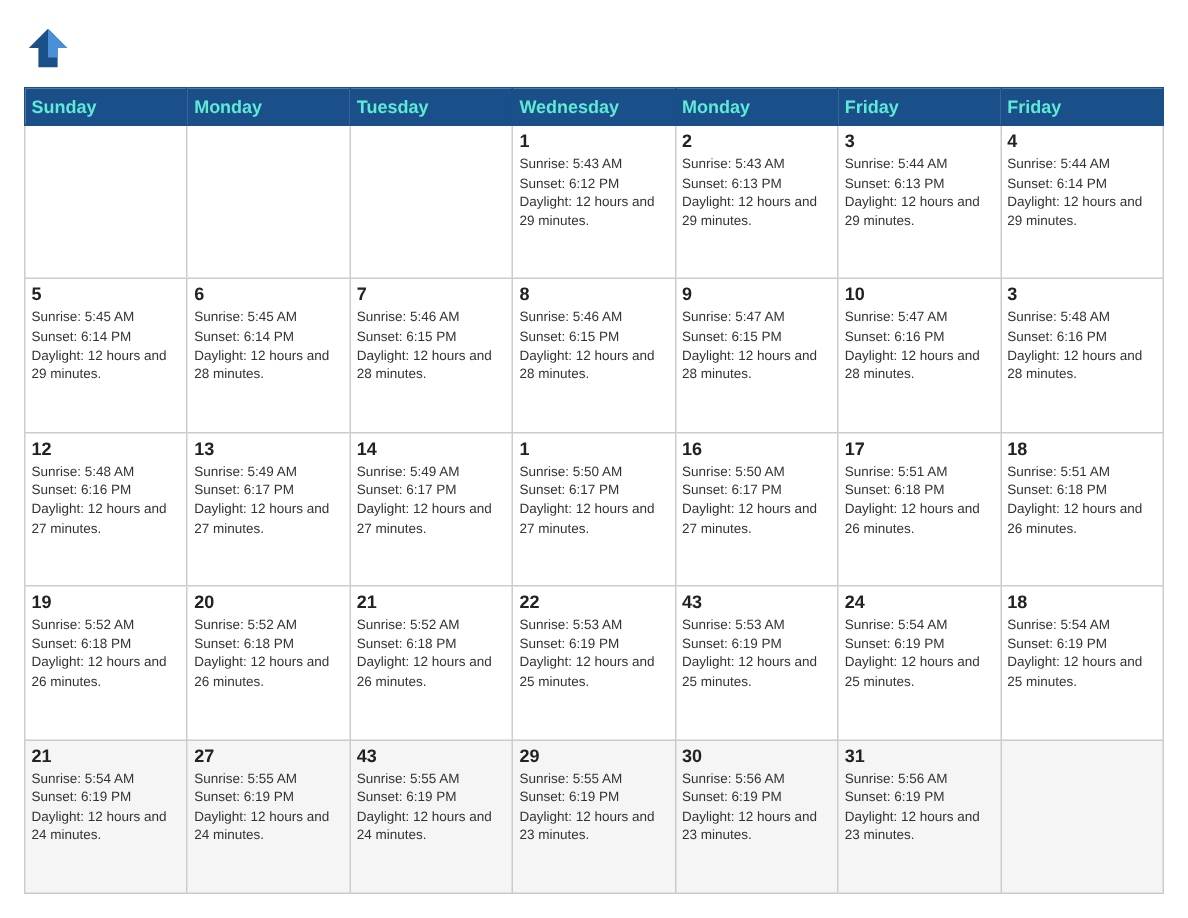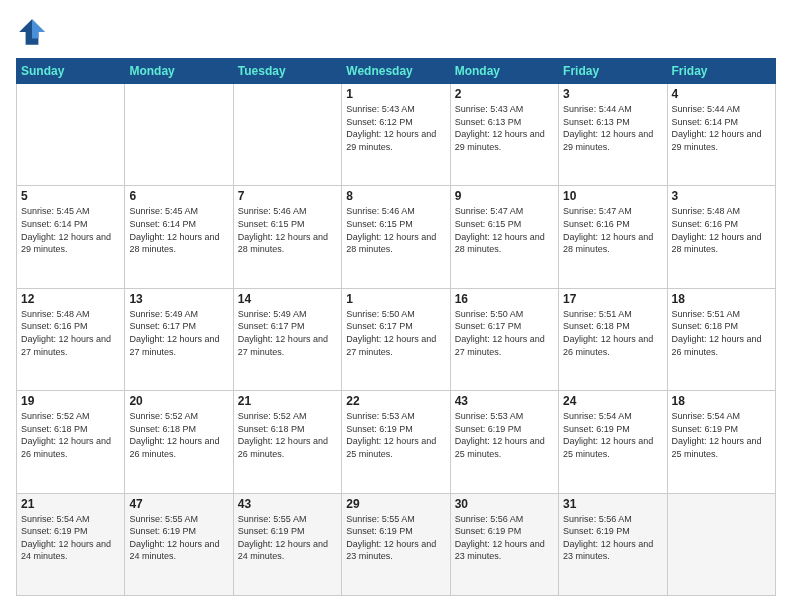--- a/index.html
+++ b/index.html
@@ -282,21 +282,21 @@
           </td>
         </tr>
         <tr>
           <td>
             <div class="day-number">21</div>
             <div class="day-info" style="white-space: pre-line;">Sunrise: 5:54 AM
 Sunset: 6:19 PM
 Daylight: 12 hours and 24 minutes.</div>
           </td>
           <td>
-            <div class="day-number">47</div>
+            <div class="day-number">27</div>
             <div class="day-info" style="white-space: pre-line;">Sunrise: 5:55 AM
 Sunset: 6:19 PM
 Daylight: 12 hours and 24 minutes.</div>
           </td>
           <td>
             <div class="day-number">43</div>
             <div class="day-info" style="white-space: pre-line;">Sunrise: 5:55 AM
 Sunset: 6:19 PM
 Daylight: 12 hours and 24 minutes.</div>
           </td>

